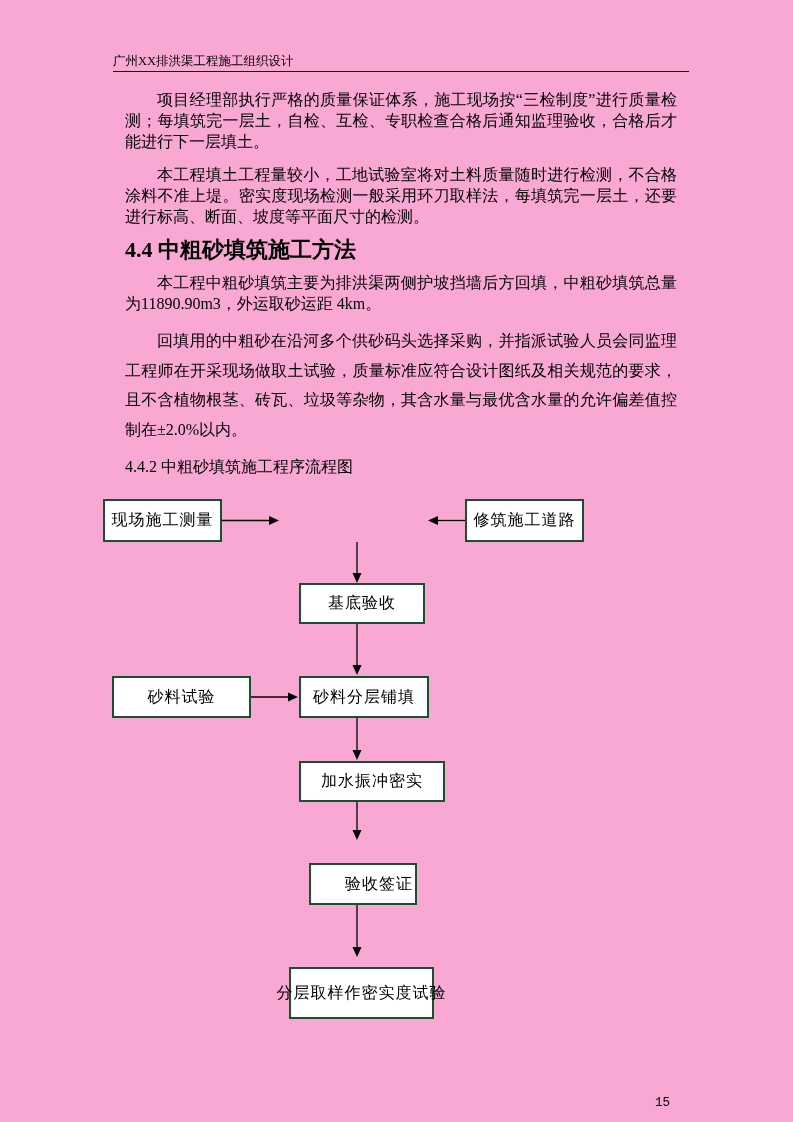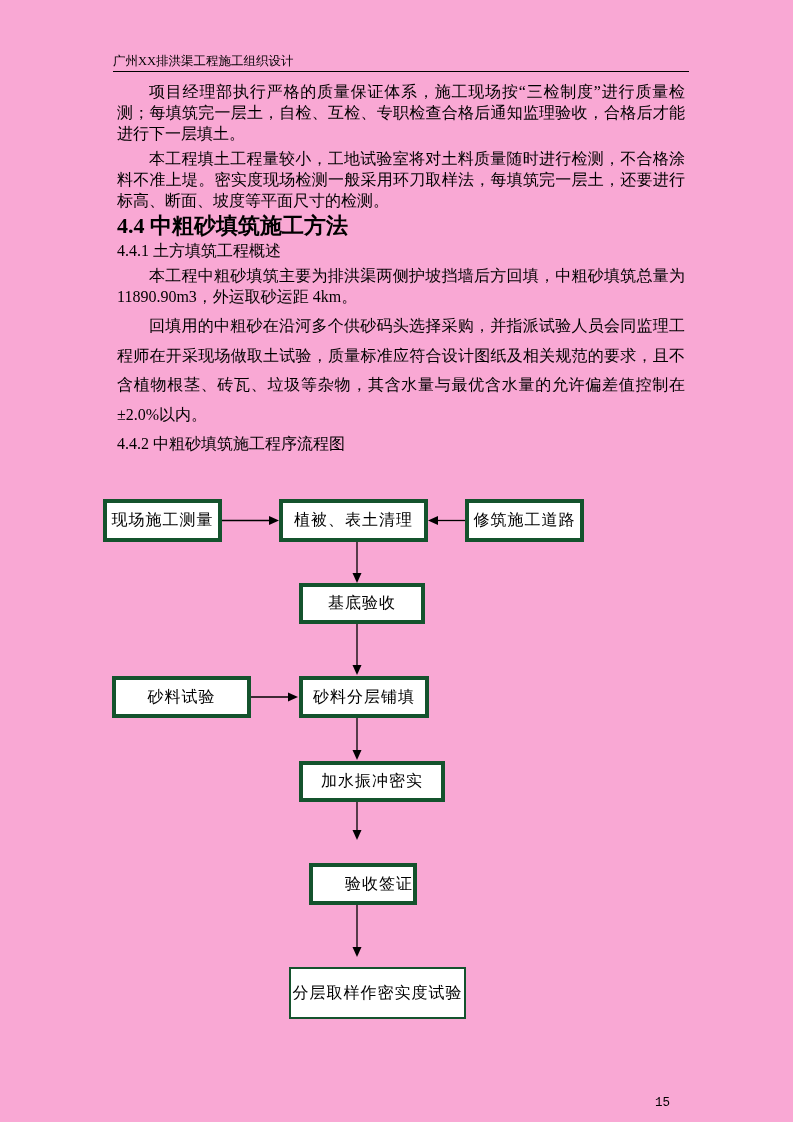--- a/index.html
+++ b/index.html
@@ -17,33 +17,33 @@
     font-size:12.5px; line-height:16px;
     padding-bottom:2px;
     border-bottom:1px solid #000;
   }
   .body-text {
     position:absolute;
     left:113px; top:77px; width:576px;
     font-size:16px;
     text-align:justify;
   }
-  .body-text p { margin:4px; }
+  .body-text p { margin:12px; }
   .indent { text-indent:2em; line-height:21px; }
   .wide { line-height:29.5px; }
   .h-bold {
     margin:0; font-size:22px; font-weight:bold; line-height:21px;
   }
   .h-plain {
     margin:0; font-size:16px; font-weight:normal; line-height:21px;
   }
   .flow-node {
     position:absolute;
     box-sizing:border-box;
-    border:4px solid #14532d;
+    border:2px solid #14532d;
     background:#fff;
     display:flex; align-items:center; justify-content:center;
     font-size:16px;
     letter-spacing:1px;
     white-space:nowrap;
   }
   .flow-node.thick { border-width:2px; }
   .connectors {
     position:absolute; left:0; top:0;
     pointer-events:none;
@@ -62,21 +62,20 @@
 <div class="page">
 
   <div class="header">
     <span>广州XX排洪渠工程施工组织设计</span>
   </div>
 
   <div class="body-text">
     <p class="indent">项目经理部执行严格的质量保证体系，施工现场按“三检制度”进行质量检测；每填筑完一层土，自检、互检、专职检查合格后通知监理验收，合格后才能进行下一层填土。</p>
     <p class="indent">本工程填土工程量较小，工地试验室将对土料质量随时进行检测，不合格涂料不准上堤。密实度现场检测一般采用环刀取样法，每填筑完一层土，还要进行标高、断面、坡度等平面尺寸的检测。</p>
     <p class="h-bold">4.4 中粗砂填筑施工方法</p>
-    <p class="h-plain">4.4.1 土方填筑工程概述</p>
     <p class="indent">本工程中粗砂填筑主要为排洪渠两侧护坡挡墙后方回填，中粗砂填筑总量为11890.90m3，外运取砂运距 4km。</p>
     <p class="indent wide">回填用的中粗砂在沿河多个供砂码头选择采购，并指派试验人员会同监理工程师在开采现场做取土试验，质量标准应符合设计图纸及相关规范的要求，且不含植物根茎、砖瓦、垃圾等杂物，其含水量与最优含水量的允许偏差值控制在±2.0%以内。</p>
     <p class="h-plain">4.4.2 中粗砂填筑施工程序流程图</p>
   </div>
 
   <svg class="connectors" width="793" height="1122" viewBox="0 0 793 1122">
     <line x1="222" y1="520.5" x2="269" y2="520.5"></line>
     <polygon points="269,516 279,520.5 269,525"></polygon>
     <line x1="465" y1="520.5" x2="438" y2="520.5"></line>
     <polygon points="438,516 428,520.5 438,525"></polygon>
@@ -88,24 +87,23 @@
     <polygon points="288,692.5 298,697 288,701.5"></polygon>
     <line x1="357" y1="718" x2="357" y2="751"></line>
     <polygon points="352.5,750 357,760 361.5,750"></polygon>
     <line x1="357" y1="802" x2="357" y2="831"></line>
     <polygon points="352.5,830 357,840 361.5,830"></polygon>
     <line x1="357" y1="905" x2="357" y2="948"></line>
     <polygon points="352.5,947 357,957 361.5,947"></polygon>
   </svg>
 
   <div class="flow-node" style="left:103px;top:499px;width:119px;height:43px;">现场施工测量</div>
-  <div class="flow-node" style="left:279px;top:499px;width:149px;height:43px;">植被、表土清理</div>
   <div class="flow-node" style="left:465px;top:499px;width:119px;height:43px;">修筑施工道路</div>
   <div class="flow-node" style="left:299px;top:583px;width:126px;height:41px;">基底验收</div>
   <div class="flow-node" style="left:112px;top:676px;width:139px;height:42px;">砂料试验</div>
   <div class="flow-node" style="left:299px;top:676px;width:130px;height:42px;">砂料分层铺填</div>
   <div class="flow-node" style="left:299px;top:761px;width:146px;height:41px;">加水振冲密实</div>
   <div class="flow-node" style="left:309px;top:863px;width:108px;height:42px;padding-left:32px;">验收签证</div>
-  <div class="flow-node thick" style="left:289px;top:967px;width:177px;height:52px;">分层取样作密实度试验</div>
+  <div class="flow-node thick" style="left:289px;top:967px;width:145px;height:52px;">分层取样作密实度试验</div>
 
   <div class="pagenum">15</div>
 
 </div>
 
 </body></html>

